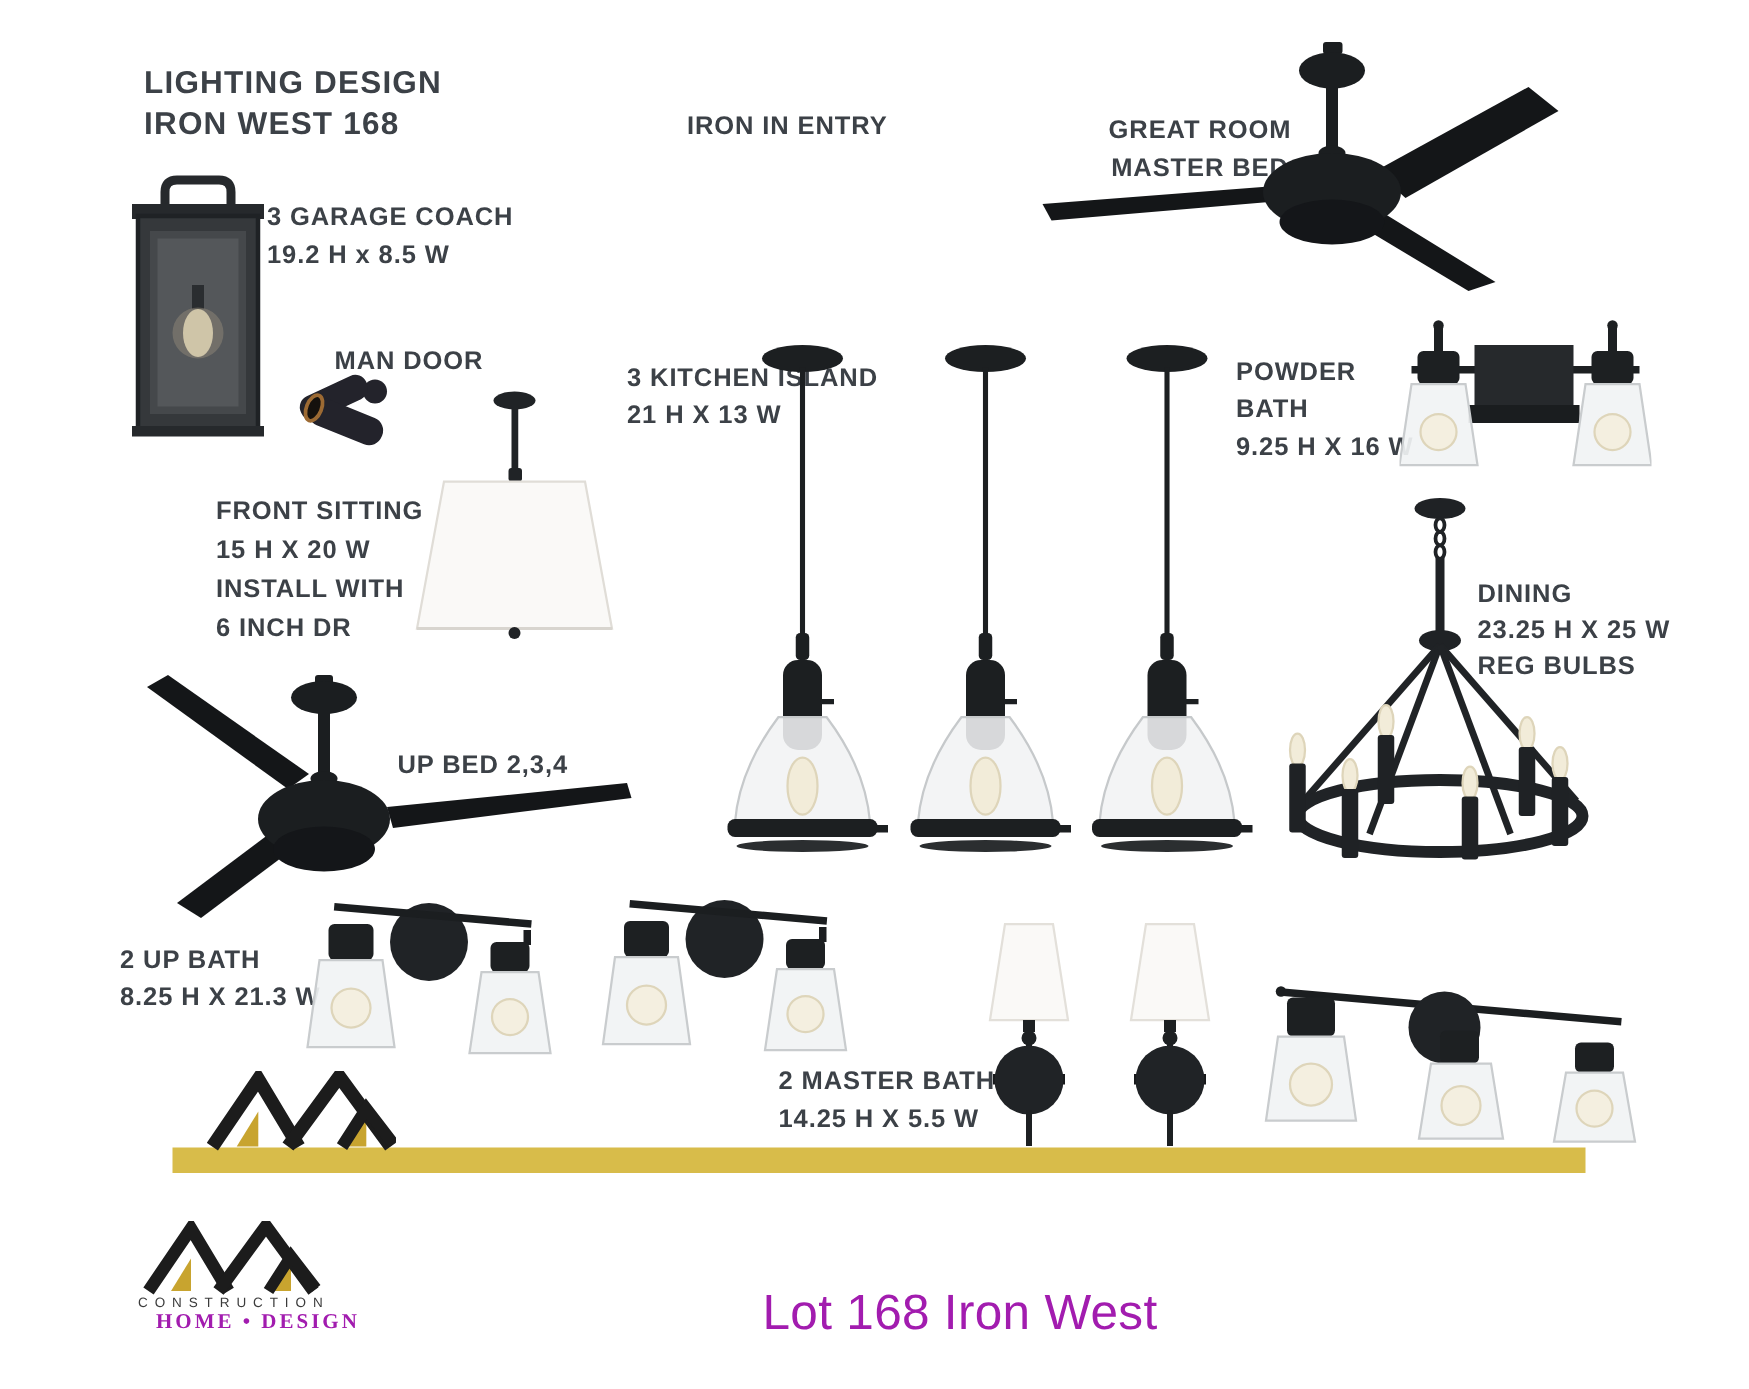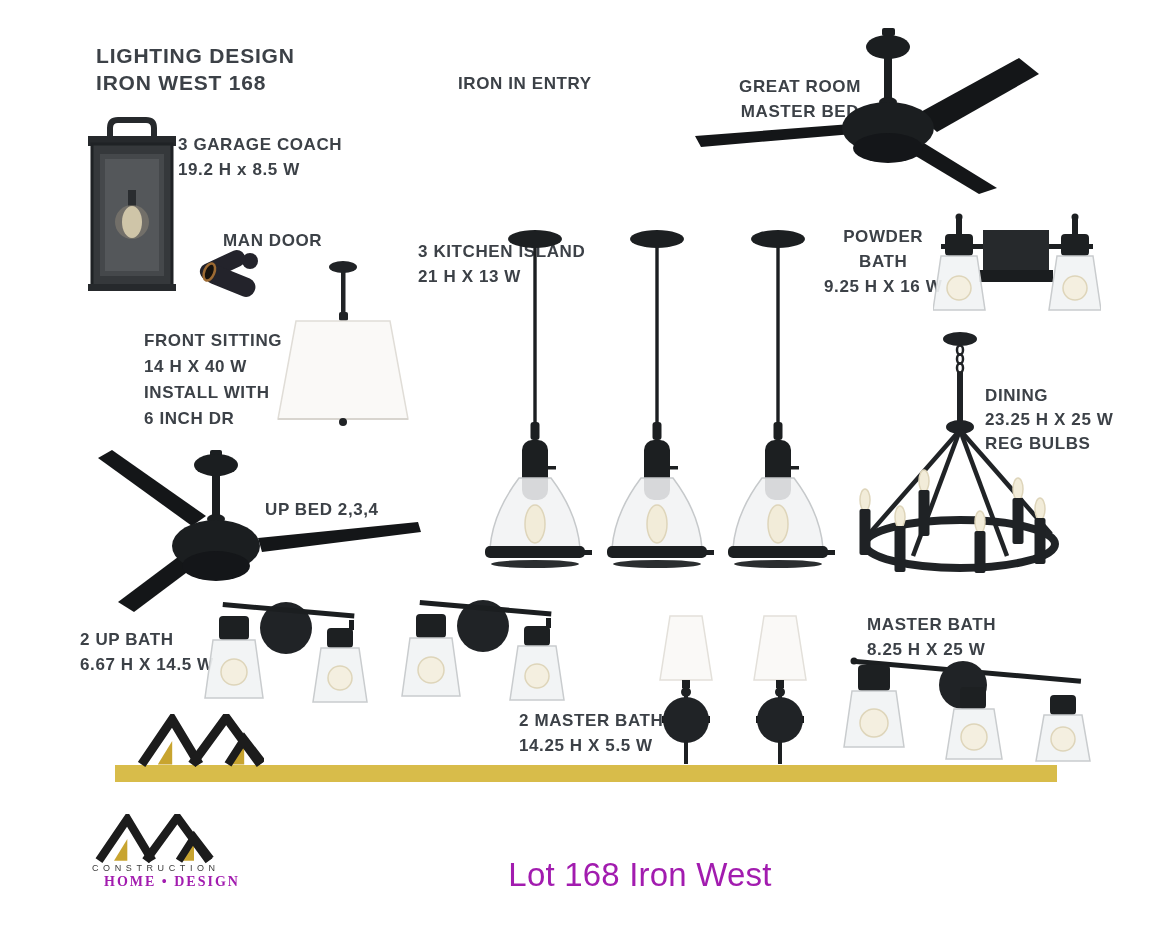--- a/index.html
+++ b/index.html
@@ -44,52 +44,48 @@
   <div class="lbl center" style="left:736px;top:74px;width:128px;">
     <div>GREAT ROOM</div>
     <div>MASTER BED</div>
   </div>
 
   <div class="lbl" style="left:418px;top:195px;margin-top:44px;">
     <div>3 KITCHEN ISLAND</div>
     <div>21 H X 13 W</div>
   </div>
 
-  <div class="lbl" style="left:824px;top:224px;text-align:center;">
+  <div class="lbl" style="left:824px;top:235px;">
     <div>POWDER</div>
     <div>BATH</div>
     <div>9.25 H X 16 W</div>
   </div>
 
   <div class="lbl" style="left:144px;top:328px;line-height:26px;">
     <div>FRONT SITTING</div>
-    <div>14 H X 40 W</div>
+    <div>15 H X 20 W</div>
     <div>INSTALL WITH</div>
     <div>6 INCH DR</div>
   </div>
 
   <div class="lbl" style="left:985px;top:384px;line-height:24px;">
     <div>DINING</div>
     <div>23.25 H X 25 W</div>
     <div>REG BULBS</div>
   </div>
 
   <div class="lbl" style="left:265px;top:497px;">
     <div>UP BED 2,3,4</div>
   </div>
 
   <div class="lbl" style="left:80px;top:627px;">
     <div>2 UP BATH</div>
-    <div>6.67 H X 14.5 W</div>
-  </div>
-
-  <div class="lbl" style="left:867px;top:612px;">
-    <div>MASTER BATH</div>
-    <div>8.25 H X 25 W</div>
-  </div>
+    <div>8.25 H X 21.3 W</div>
+  </div>
+
 
   <div class="lbl" style="left:519px;top:708px;">
     <div>2 MASTER BATH</div>
     <div>14.25 H X 5.5 W</div>
   </div>
 
   <svg class="fx" style="left:82px;top:112px;" width="100" height="182" viewBox="0 0 100 182">
     <path d="M28 26 V16 q0 -8 8 -8 h28 q8 0 8 8 V26" fill="none" stroke="#26292c" stroke-width="6"></path>
     <rect x="6" y="24" width="88" height="10" fill="#26292c"></rect>
     <rect x="10" y="32" width="80" height="142" fill="#35383b" stroke="#1f2225" stroke-width="3"></rect>

